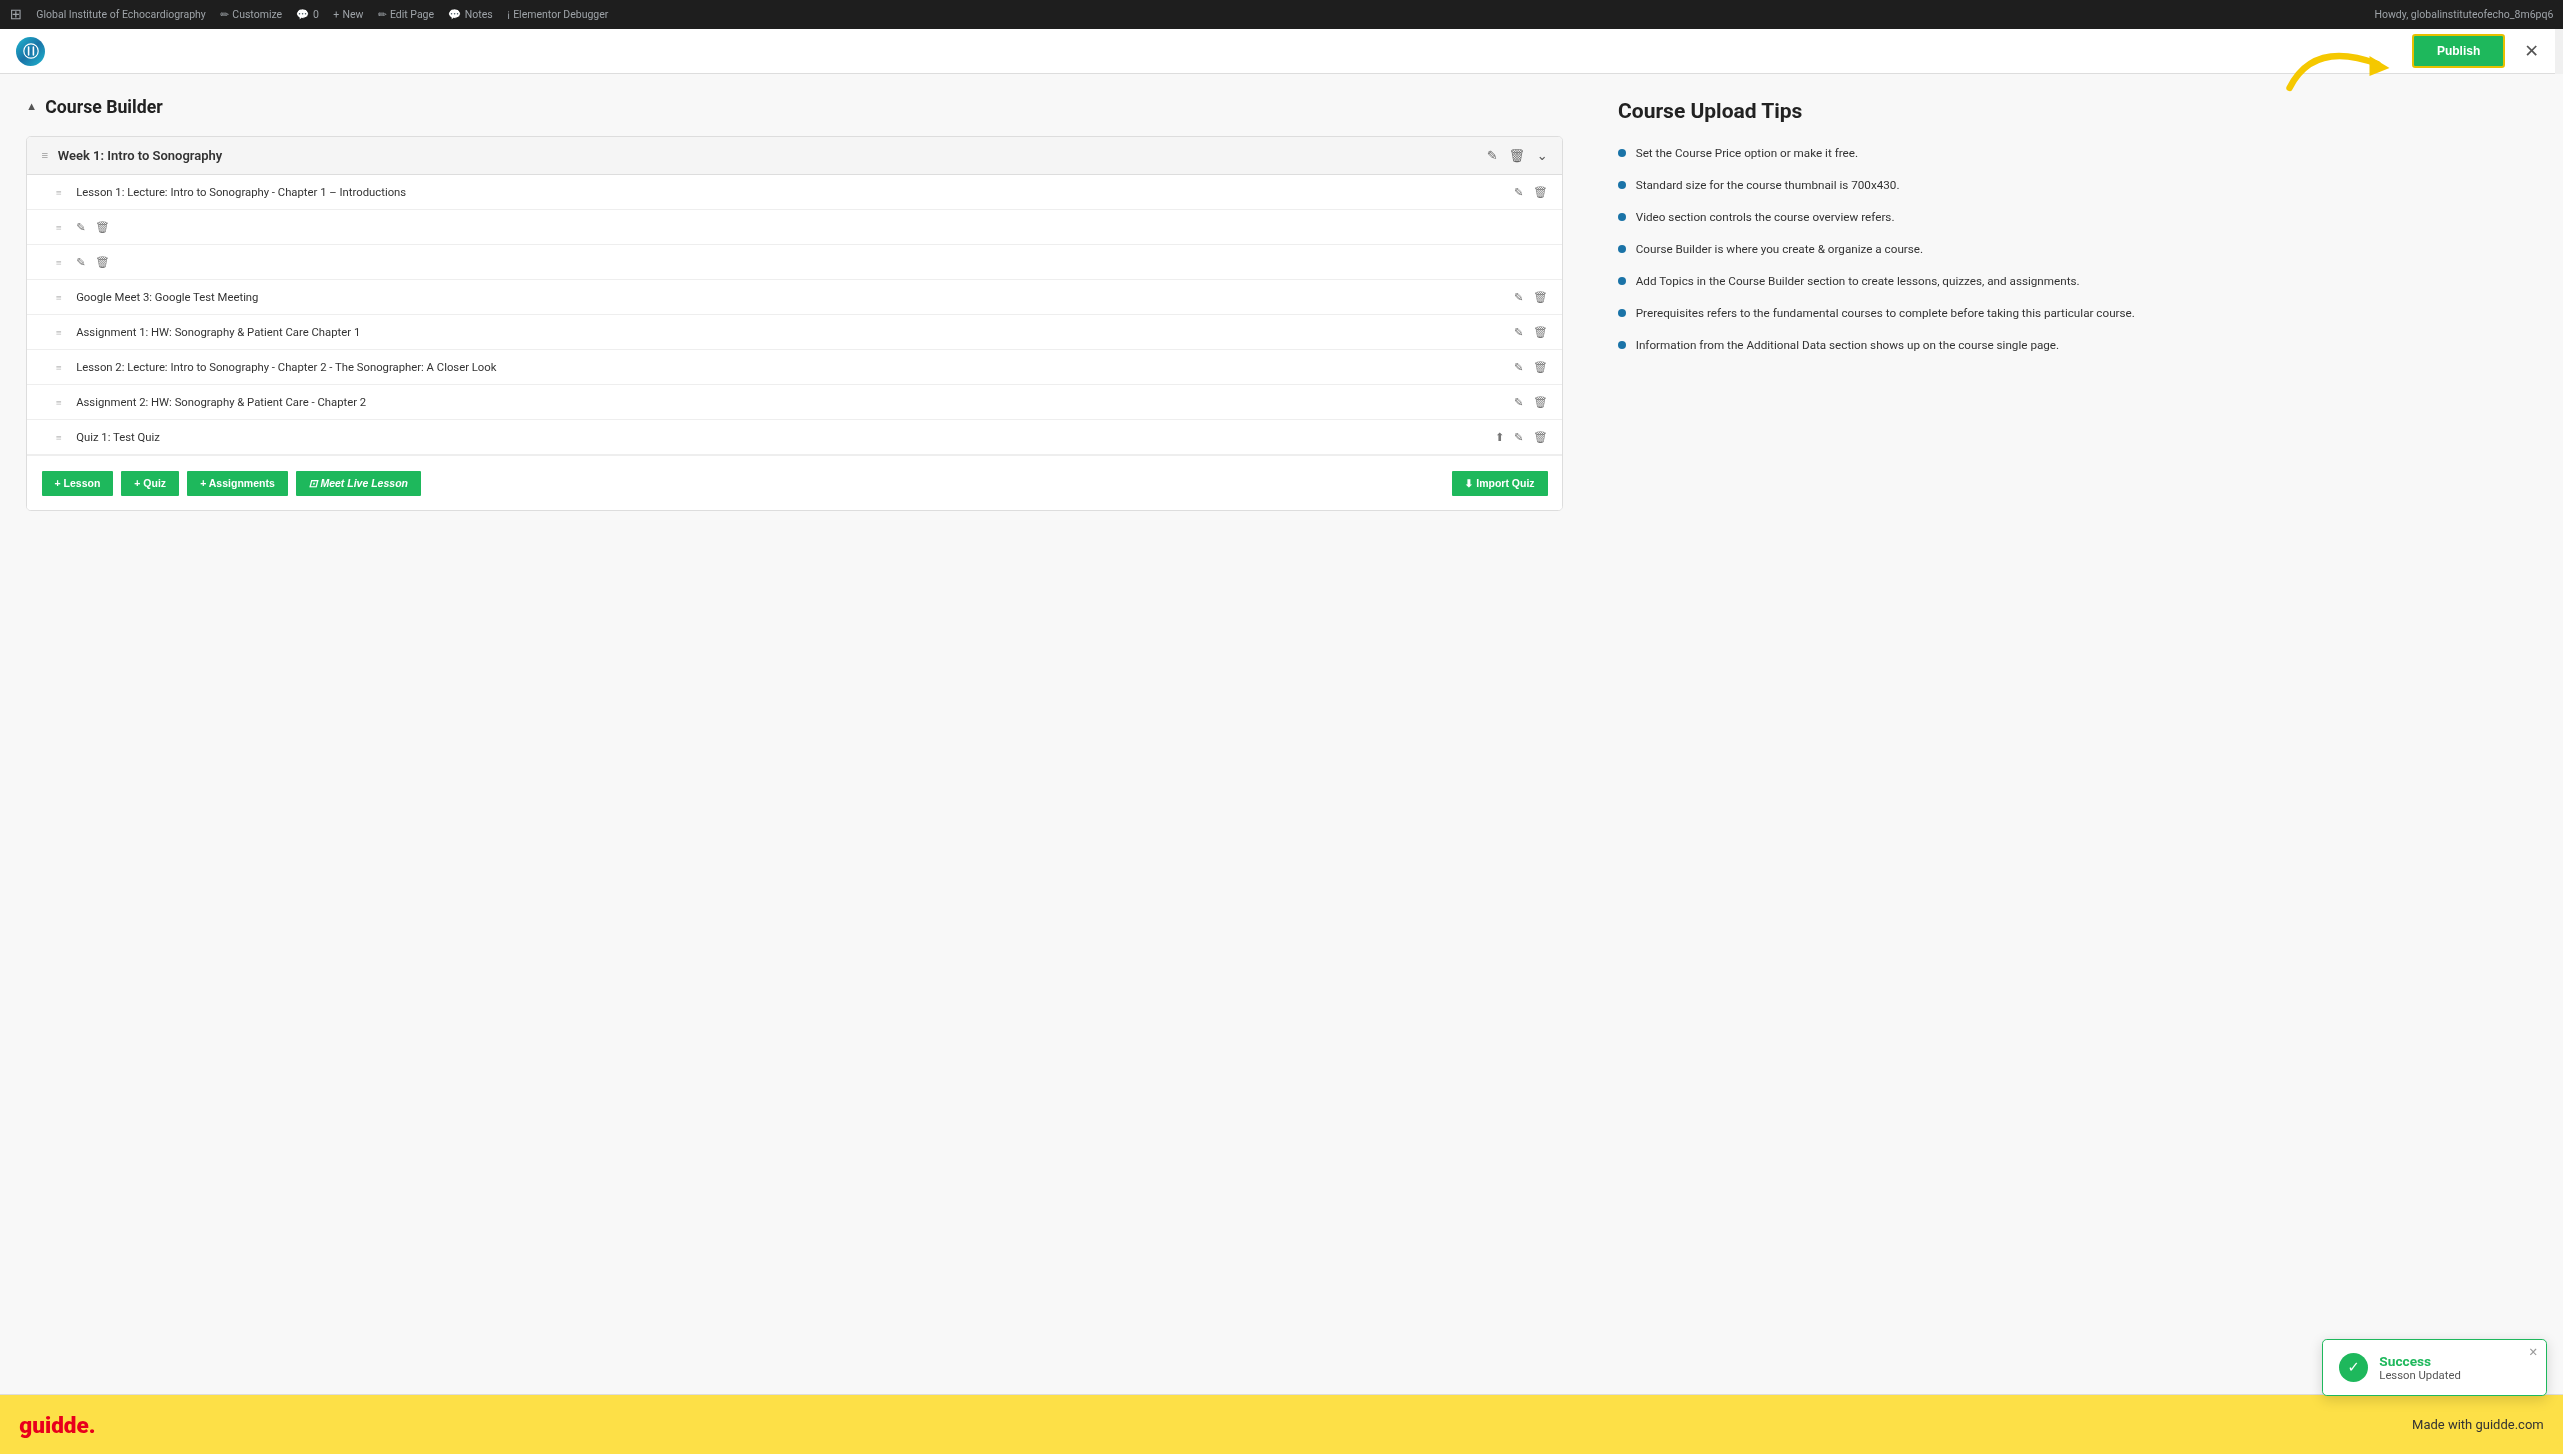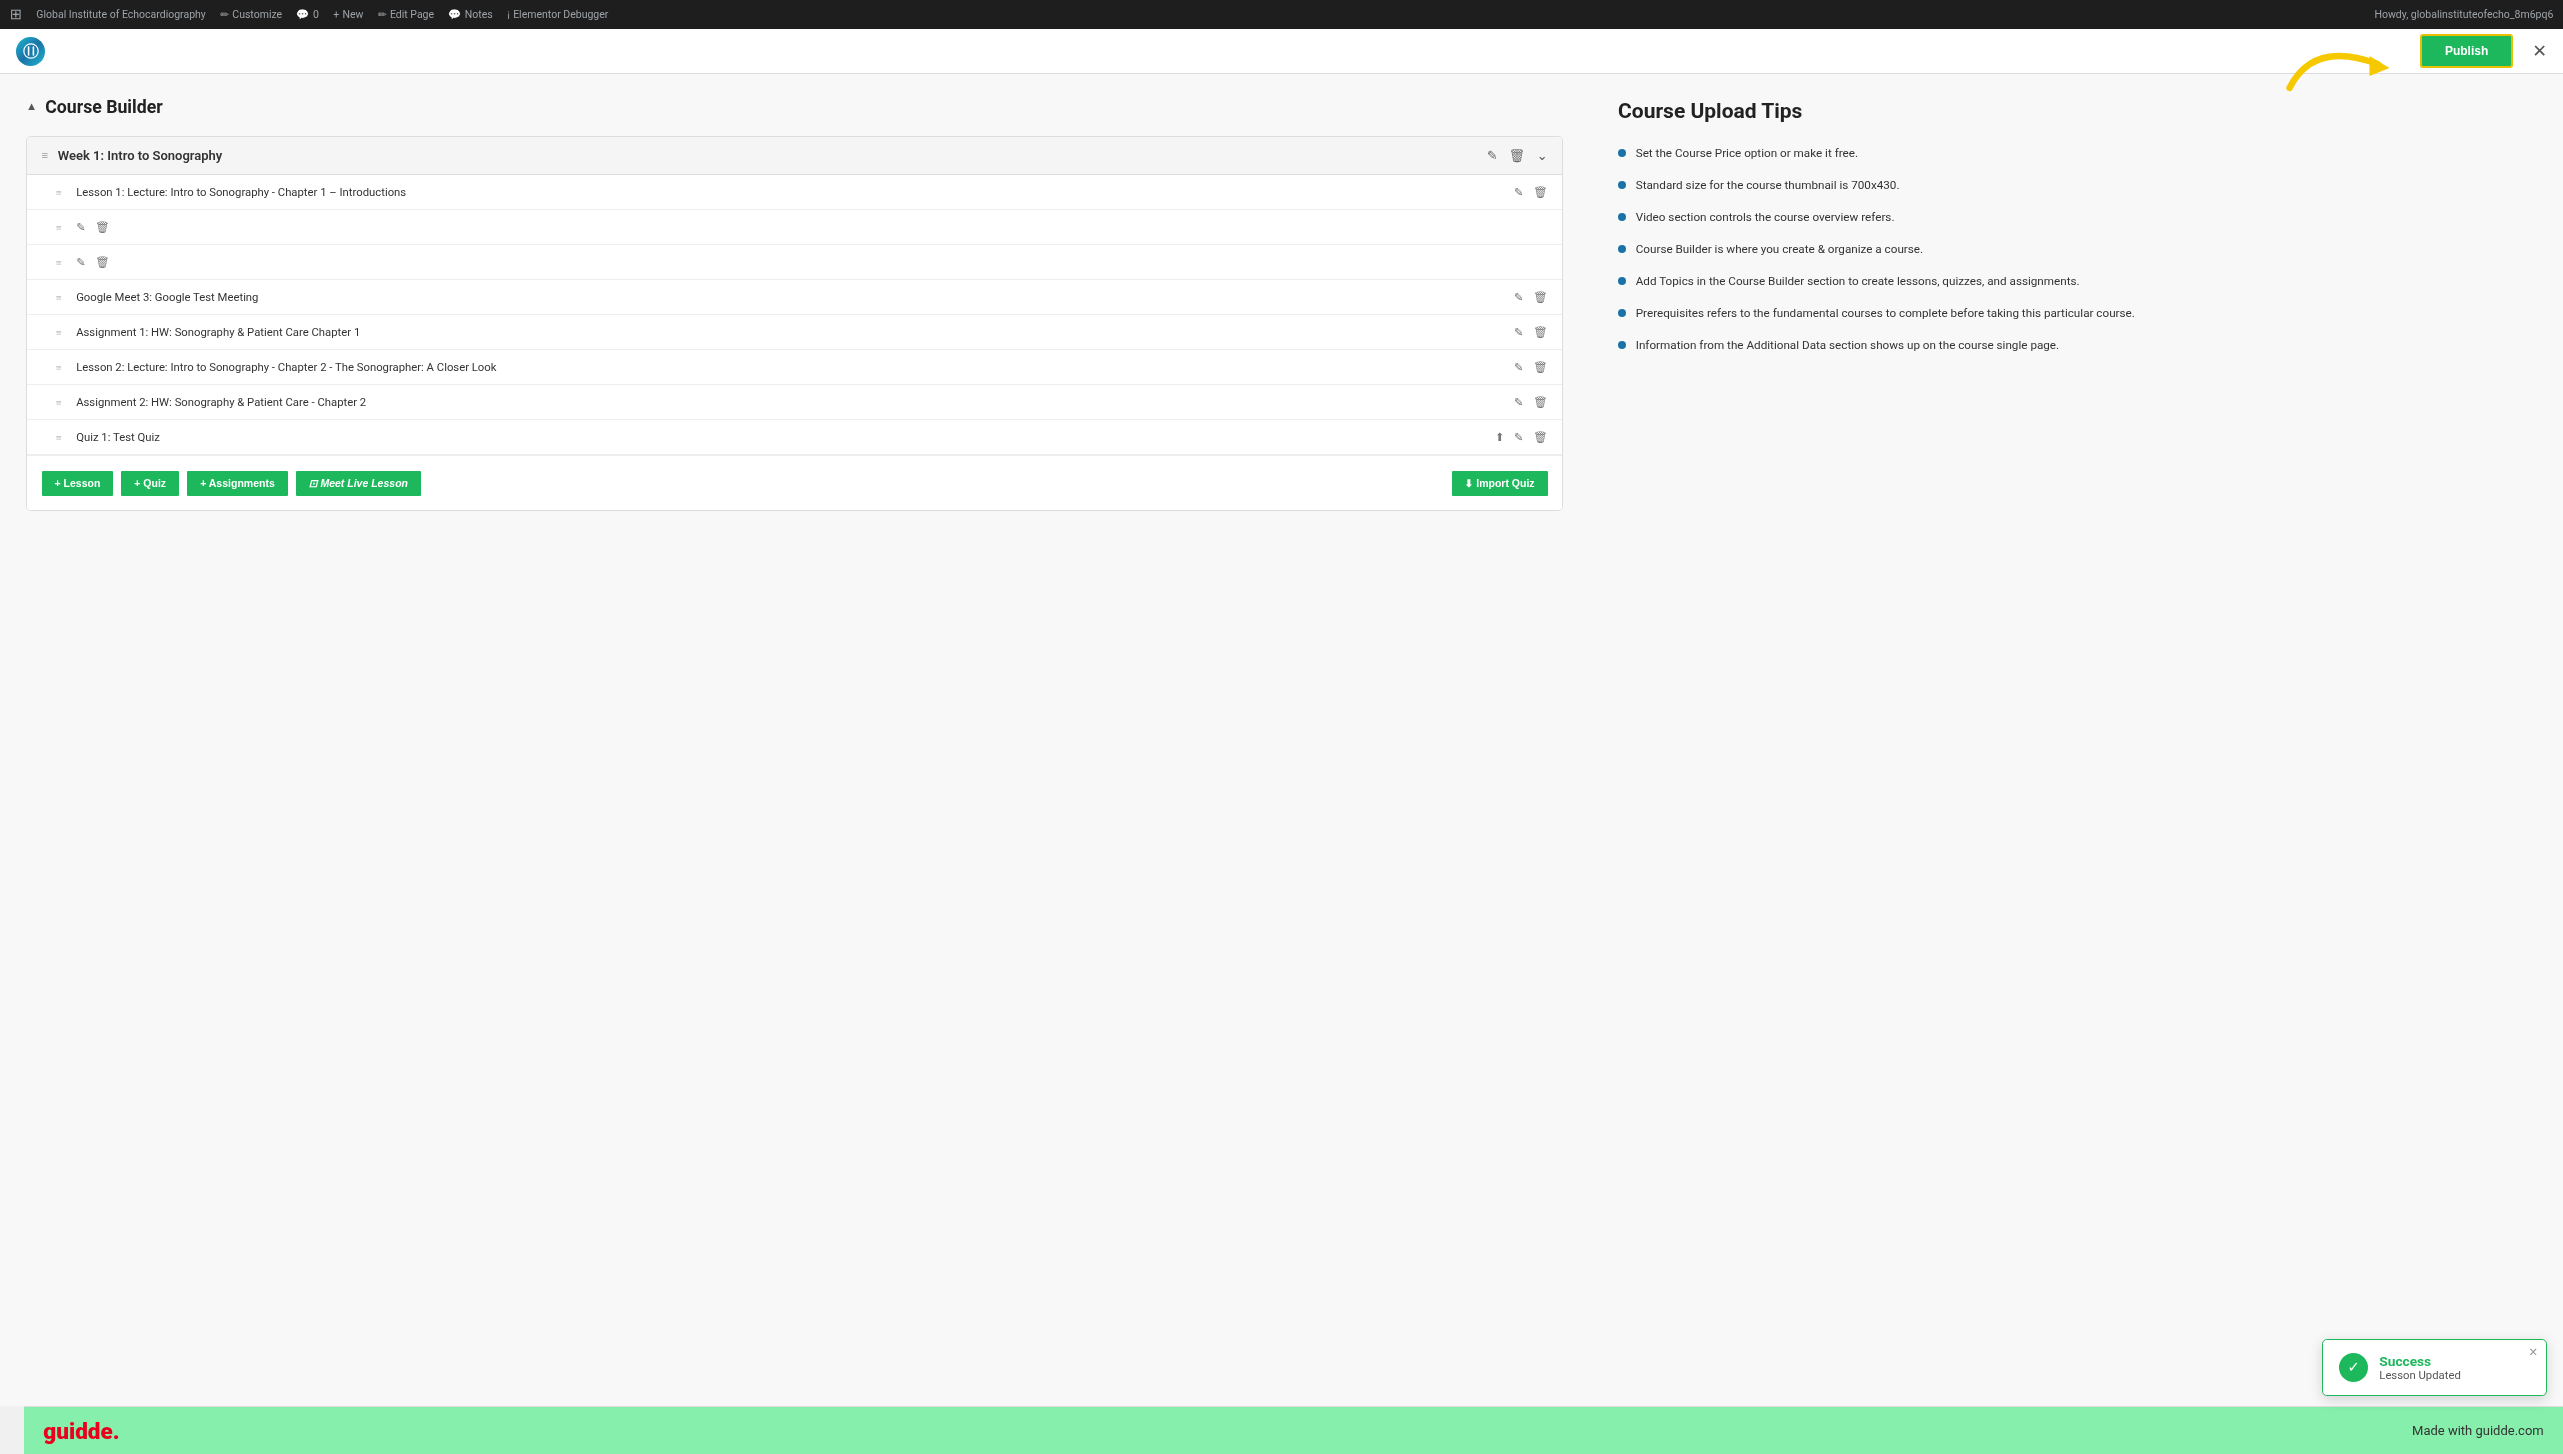--- a/index.html
+++ b/index.html
@@ -25,21 +25,21 @@
 
     
     .editor-toolbar {
       background: #fff;
       height: 45px;
       display: flex;
       align-items: center;
       padding: 0 16px;
       border-bottom: 0.8px solid #ddd;
       position: fixed;
-      top: 29px; left: 0; right: 0;
+      top: 29px; left: 0; right: 8px;
       z-index: 999;
       gap: 9.7px;
     }
     .editor-toolbar .logo-area { display: flex; align-items: center; gap: 6.4px; }
     .logo-circle { width: 29px; height: 29px; border-radius: 50%; background: linear-gradient(135deg, #1eb8d0, #1a73a7, #1eb8d0); display: flex; align-items: center; justify-content: center; color: white; font-size: 11.3px; font-weight: bold; }
     .toolbar-sep { flex: 1; }
     .publish-btn {
       background: #1eb85c;
       color: white;
       border: none;
@@ -232,28 +232,27 @@
       border: none;
       font-size: 11.3px;
       color: #999;
       cursor: pointer;
     }
 
     
     .guidde-bar {
       position: fixed;
       bottom: 0; left: 0; right: 0;
-      height: 48px;
-      background: #86efac;
+      height: 60px;
+      background: #fde047;
       border-top: 0.8px solid #ddd;
       display: flex;
       align-items: center;
       padding: 0 19.3px;
       z-index: 1000;
-      margin-left: 24px;
     }
     .guidde-logo {
       font-size: 22.5px;
       font-weight: 900;
       color: #e8001c;
     }
     .guidde-logo span { color: #e8001c; }
     .guidde-bar .made-with {
       margin-left: auto;
       font-size: 13px;

